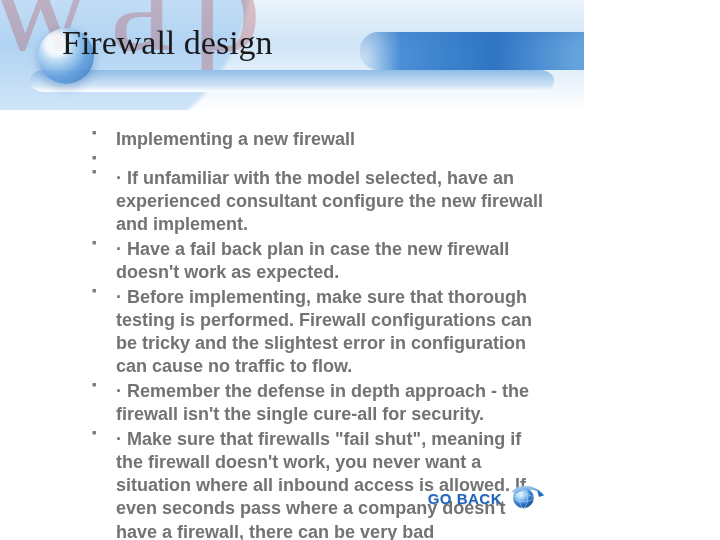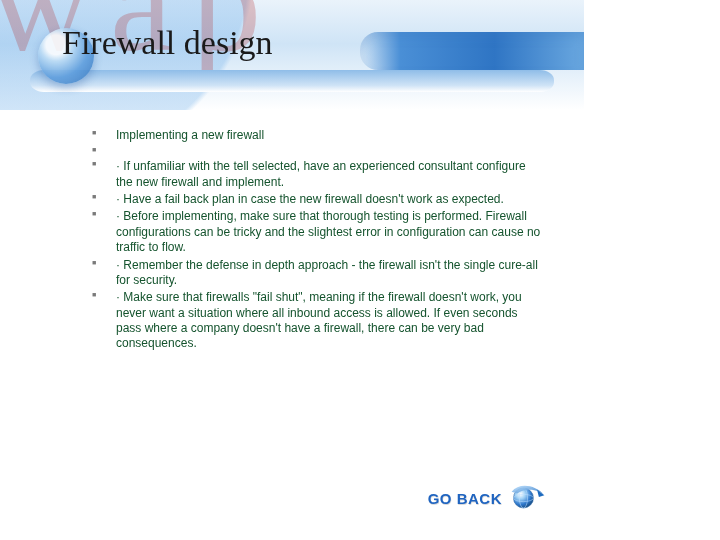--- a/index.html
+++ b/index.html
@@ -70,24 +70,24 @@
   .content {
     position: absolute;
     top: 128px;
     left: 92px;
     right: 40px;
   }
   .content ul { list-style: none; }
   .content li {
     position: relative;
     padding-left: 24px;
-    font-size: 12px;
-    font-weight: 400;
+    font-size: 18px;
+    font-weight: 700;
     line-height: 1.28;
-    color: #14532d;
+    color: #737373;
     margin-bottom: 2px;
   }
   .content li::before {
     content: "■";
     position: absolute;
     left: 0;
     top: 1px;
     font-size: 7px;
     color: #7a7a7a;
   }
@@ -129,21 +129,21 @@
     <div class="band-under"></div>
   </div>
   <div class="orb"></div>
 
   <div class="title">Firewall design</div>
 
   <div class="content">
     <ul>
       <li>Implementing a new firewall</li>
       <li class="blank"></li>
-      <li>·  If unfamiliar with the tell selected, have an experienced consultant configure the new firewall and implement.</li>
+      <li>·  If unfamiliar with the model selected, have an experienced consultant configure the new firewall and implement.</li>
       <li>·  Have a fail back plan in case the new firewall doesn't work as expected.</li>
       <li>·  Before implementing, make sure that thorough testing is performed. Firewall configurations can be tricky and the slightest error in configuration can cause no traffic to flow.</li>
       <li>·  Remember the defense in depth approach - the firewall isn't the single cure-all for security.</li>
       <li>·  Make sure that firewalls "fail shut", meaning if the firewall doesn't work, you never want a situation where all inbound access is allowed. If even seconds pass where a company doesn't have a firewall, there can be very bad consequences.</li>
     </ul>
   </div>
 
   <div class="goback">
     <span class="goback-label">GO BACK</span>
     <span class="goback-icon">

